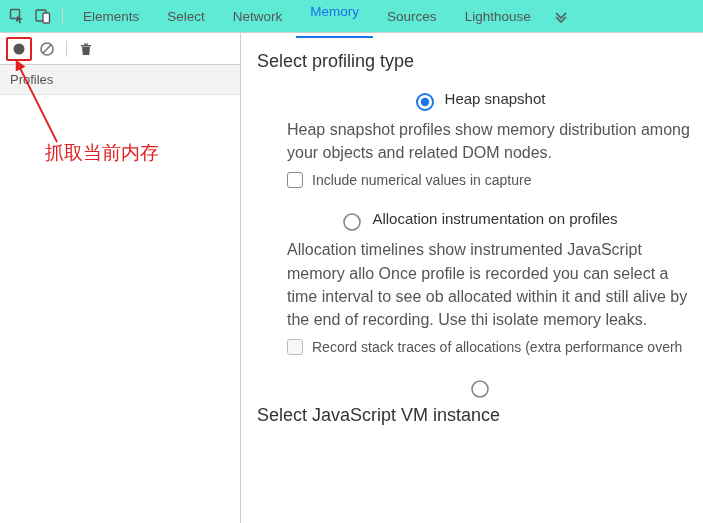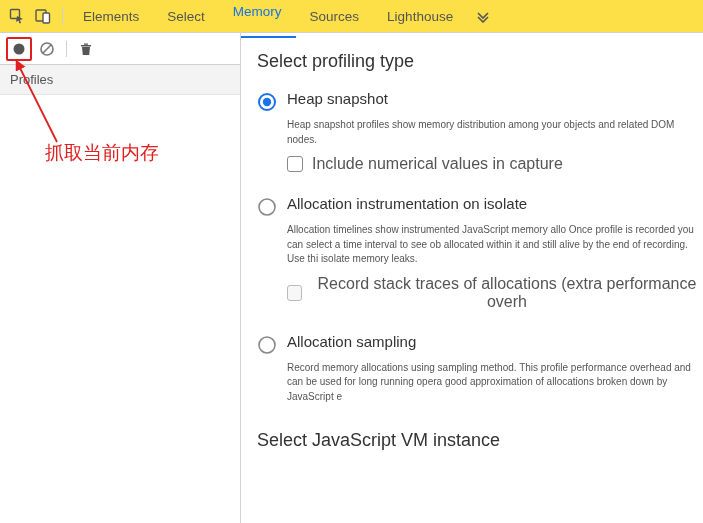--- a/index.html
+++ b/index.html
@@ -12,21 +12,21 @@
     height: 523px;
     overflow: hidden;
     position: relative;
   }
   
   .tabbar {
     display: flex;
     align-items: center;
     height: 33px;
     border-bottom: 1px solid #d0d0d0;
-    background: #fde047;
+    background: #5eead4;
     padding-left: 4px;
   }
   .tabbar .tool-btn {
     width: 26px;
     height: 26px;
     display: flex;
     align-items: center;
     justify-content: center;
     color: #555;
   }
@@ -113,43 +113,43 @@
     font-size: 18px;
     font-weight: 400;
     color: #333;
     margin-bottom: 18px;
   }
   .option {
     display: flex;
     align-items: flex-start;
     gap: 10px;
     margin-bottom: 6px;
+    justify-content: center;
   }
   .radio {
     margin-top: 2px;
   }
   .radio svg { display:block; }
   .option-label {
     font-size: 15px;
     color: #333;
   }
   .option-desc {
     margin: 6px 0 8px 30px;
-    font-size: 10px;
+    font-size: 16px;
     color: #555;
     line-height: 1.45;
   }
   .sub-check {
     display: flex;
     align-items: center;
     gap: 9px;
     margin: 4px 0 22px 30px;
-    font-size: 16px;
-    color: #555;
-    text-align: center;
+    font-size: 14px;
+    color: #555;
   }
   .checkbox {
     width: 16px;
     height: 16px;
     border: 1.5px solid #888;
     border-radius: 3px;
     background: #fff;
   }
   .checkbox.disabled {
     border-color: #bbb;
@@ -183,20 +183,21 @@
   </div>
   <div class="tool-btn">
     <svg width="16" height="16" viewBox="0 0 16 16" fill="none" stroke="#555" stroke-width="1.4">
       <rect x="1" y="2" width="10" height="11" rx="1"></rect>
       <rect x="8" y="5" width="6.5" height="10" rx="1" fill="#fff"></rect>
     </svg>
   </div>
   <div class="sep"></div>
   <div class="tab">Elements</div>
   <div class="tab">Select</div>
+  <div class="tab">Network</div>
   <div class="tab active">Memory</div>
   <div class="tab">Sources</div>
   <div class="tab">Lighthouse</div>
   <div class="more-tabs">
     <svg width="14" height="14" viewBox="0 0 14 14" stroke="#555" stroke-width="1.6" fill="none">
       <path d="M3 4 L8 9 L13 4"></path>
         <path d="M3 8 L8 13 L13 8"></path>
     </svg>
   </div>
 </div>
@@ -243,37 +244,35 @@
       <span class="checkbox"></span>
       <span>Include numerical values in capture</span>
     </div>
 
     <div class="option">
       <span class="radio">
         <svg width="20" height="20" viewBox="0 0 20 20">
           <circle cx="10" cy="10" r="8" fill="none" stroke="#888" stroke-width="1.6"></circle>
         </svg>
       </span>
-      <span class="option-label">Allocation instrumentation on isolate</span>
+      <span class="option-label">Allocation instrumentation on profiles</span>
     </div>
     <div class="option-desc">Allocation timelines show instrumented JavaScript memory allo Once profile is recorded you can select a time interval to see ob allocated within it and still alive by the end of recording. Use thi isolate memory leaks.</div>
     <div class="sub-check">
       <span class="checkbox disabled"></span>
       <span>Record stack traces of allocations (extra performance overh</span>
     </div>
 
     <div class="option">
       <span class="radio">
         <svg width="20" height="20" viewBox="0 0 20 20">
           <circle cx="10" cy="10" r="8" fill="none" stroke="#888" stroke-width="1.6"></circle>
         </svg>
       </span>
-      <span class="option-label">Allocation sampling</span>
-    </div>
-    <div class="option-desc" style="margin-bottom:26px;">Record memory allocations using sampling method. This profile performance overhead and can be used for long running opera good approximation of allocations broken down by JavaScript e</div>
+    </div>
 
     <h2 class="section-title">Select JavaScript VM instance</h2>
   </div>
 </div>
 
 <svg class="arrow-svg" width="60" height="90">
   <defs>
     <marker id="ah" markerWidth="8" markerHeight="8" refX="2" refY="3" orient="auto">
       <path d="M0,0 L6,3 L0,6 Z" fill="#e02020"></path>
     </marker>

